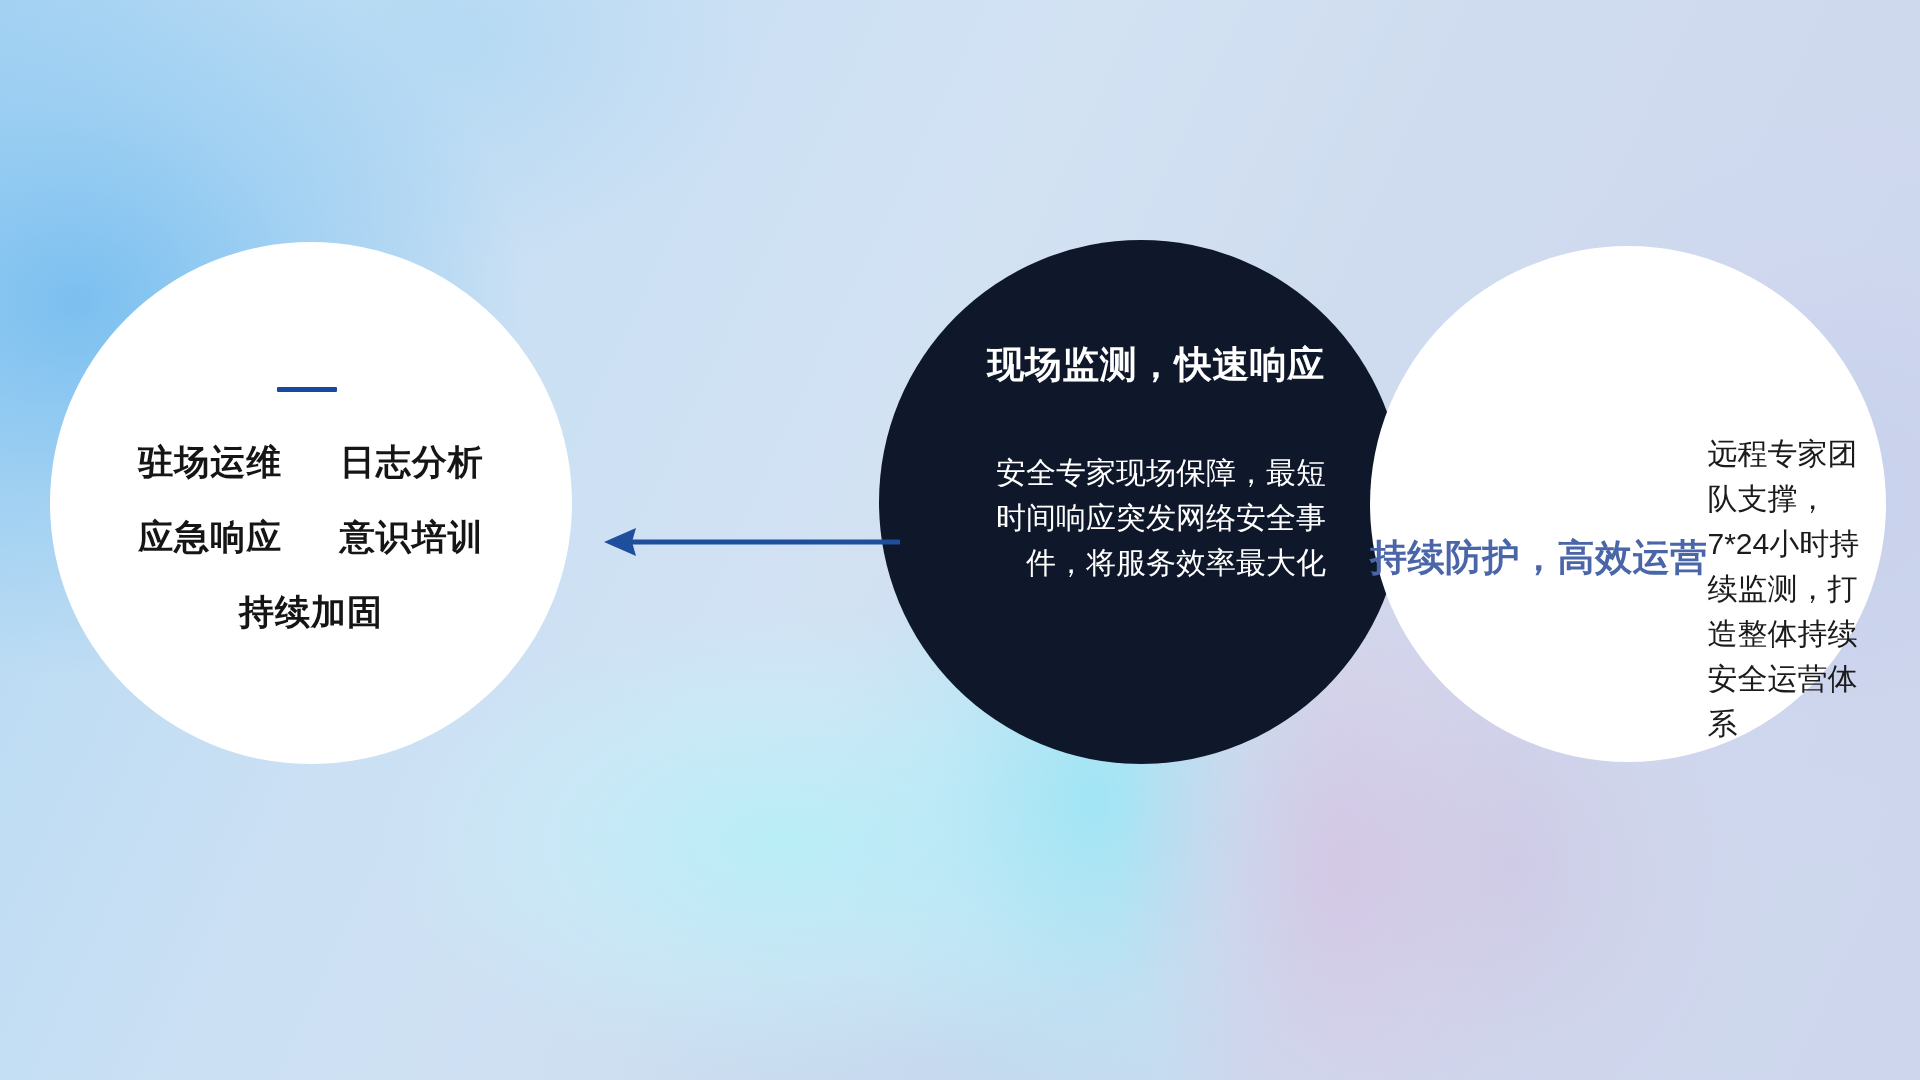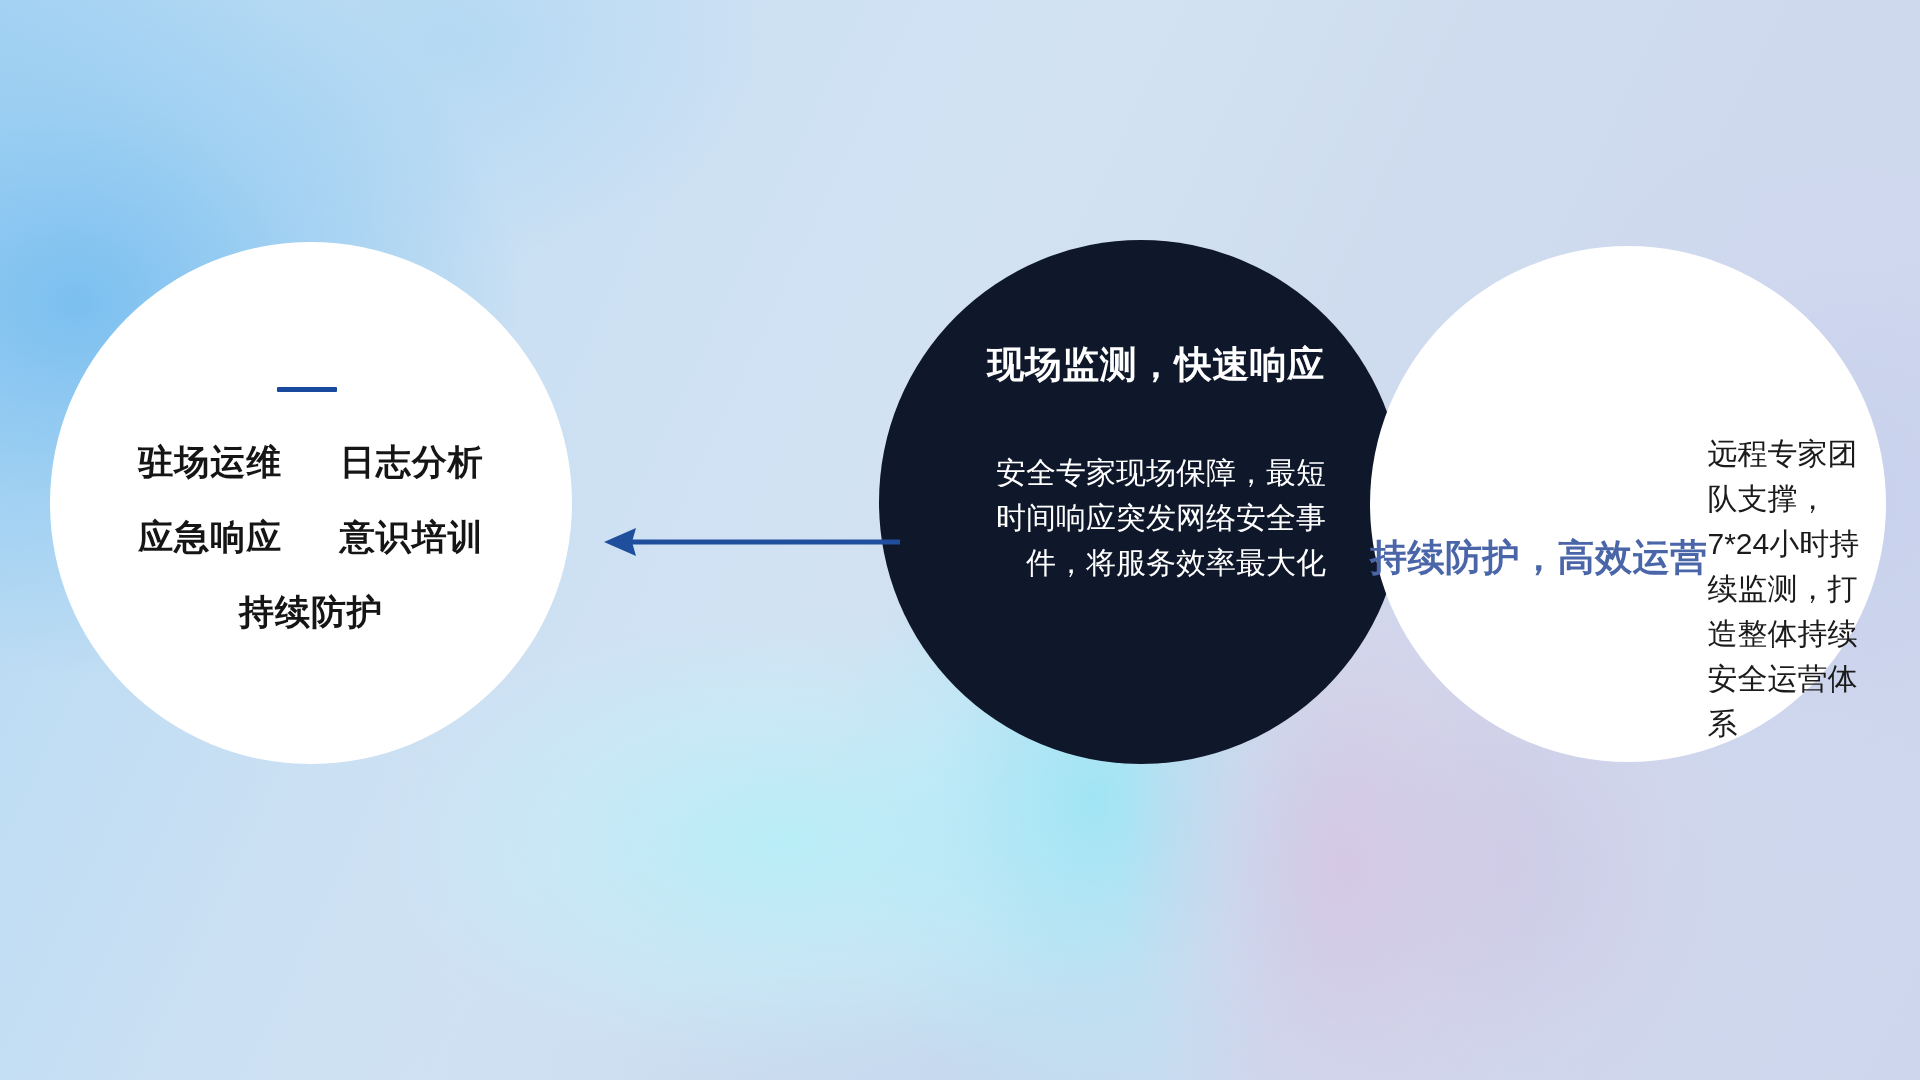--- a/index.html
+++ b/index.html
@@ -256,21 +256,21 @@
         <span>日志分析</span>
       </div>
 
       <div class="left-line">
         <span>应急响应</span>
         <span class="left-gap"></span>
         <span>意识培训</span>
       </div>
 
       <div class="left-line">
-        <span>持续防护</span>
+        <span>持续加固</span>
       </div>
 
     </div>
   </div>
 
   <div class="circle" id="circle-middle">
     <div id="middle-content">
       <div id="middle-title">现场监测，快速响应</div>
       <div id="middle-body">安全专家现场保障，最短时间响应突发网络安全事件，将服务效率最大化</div>
     </div>

